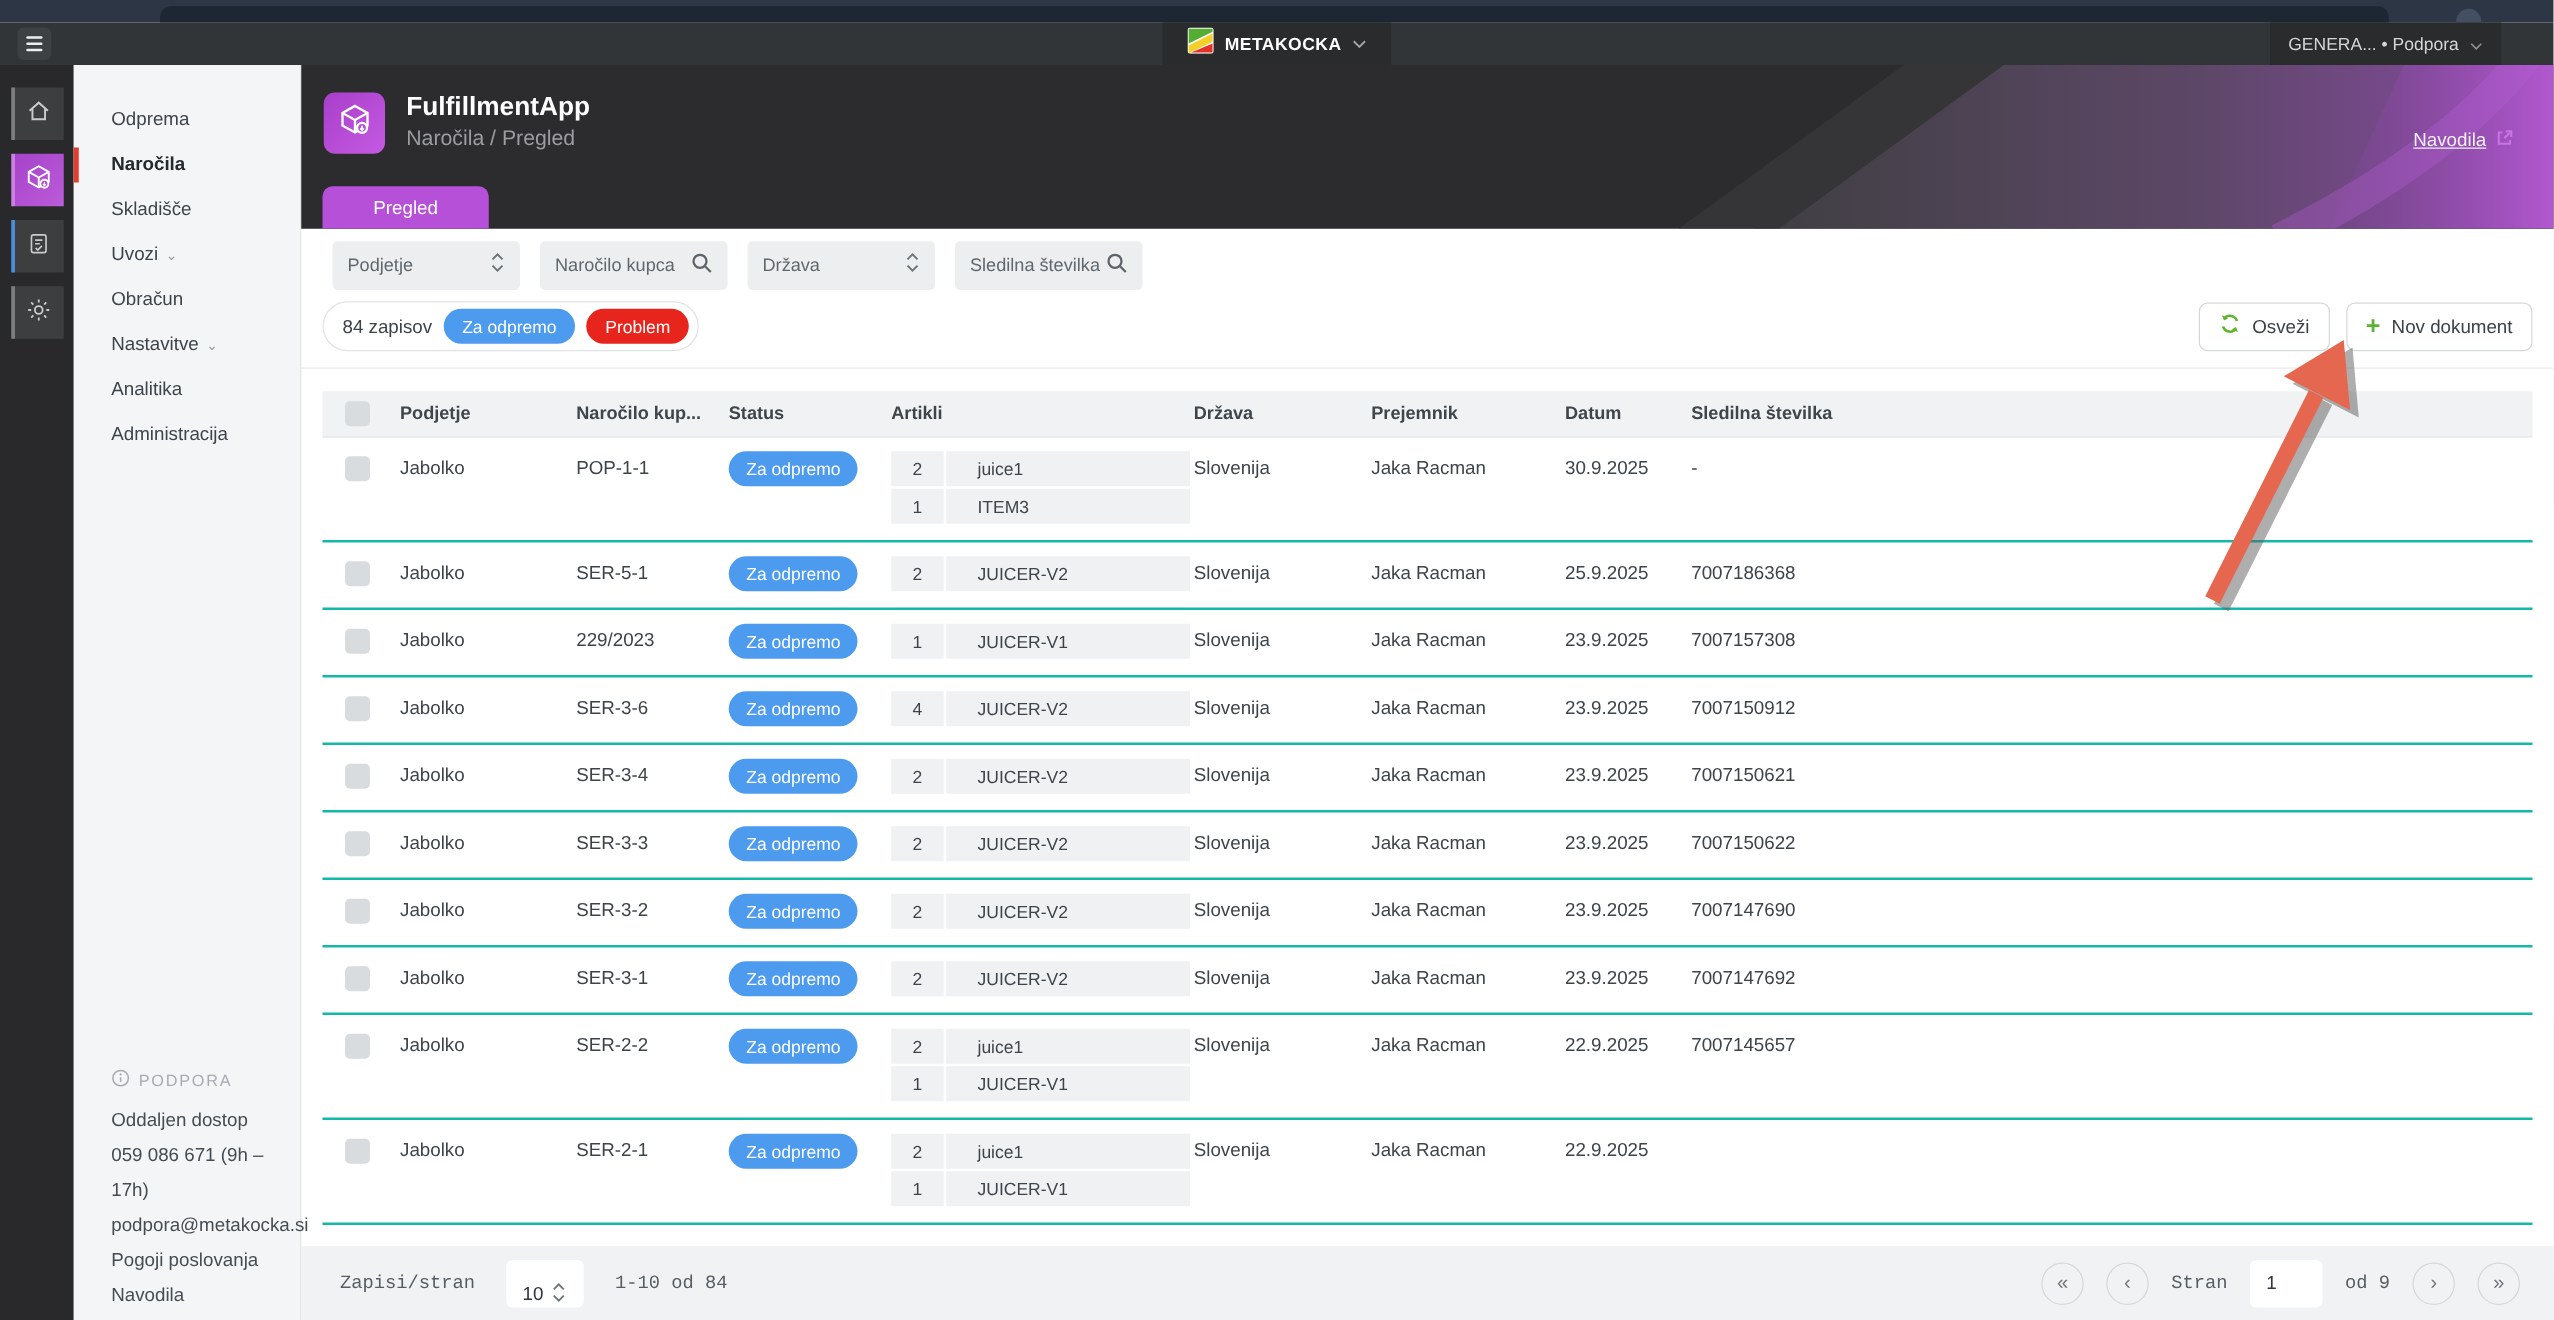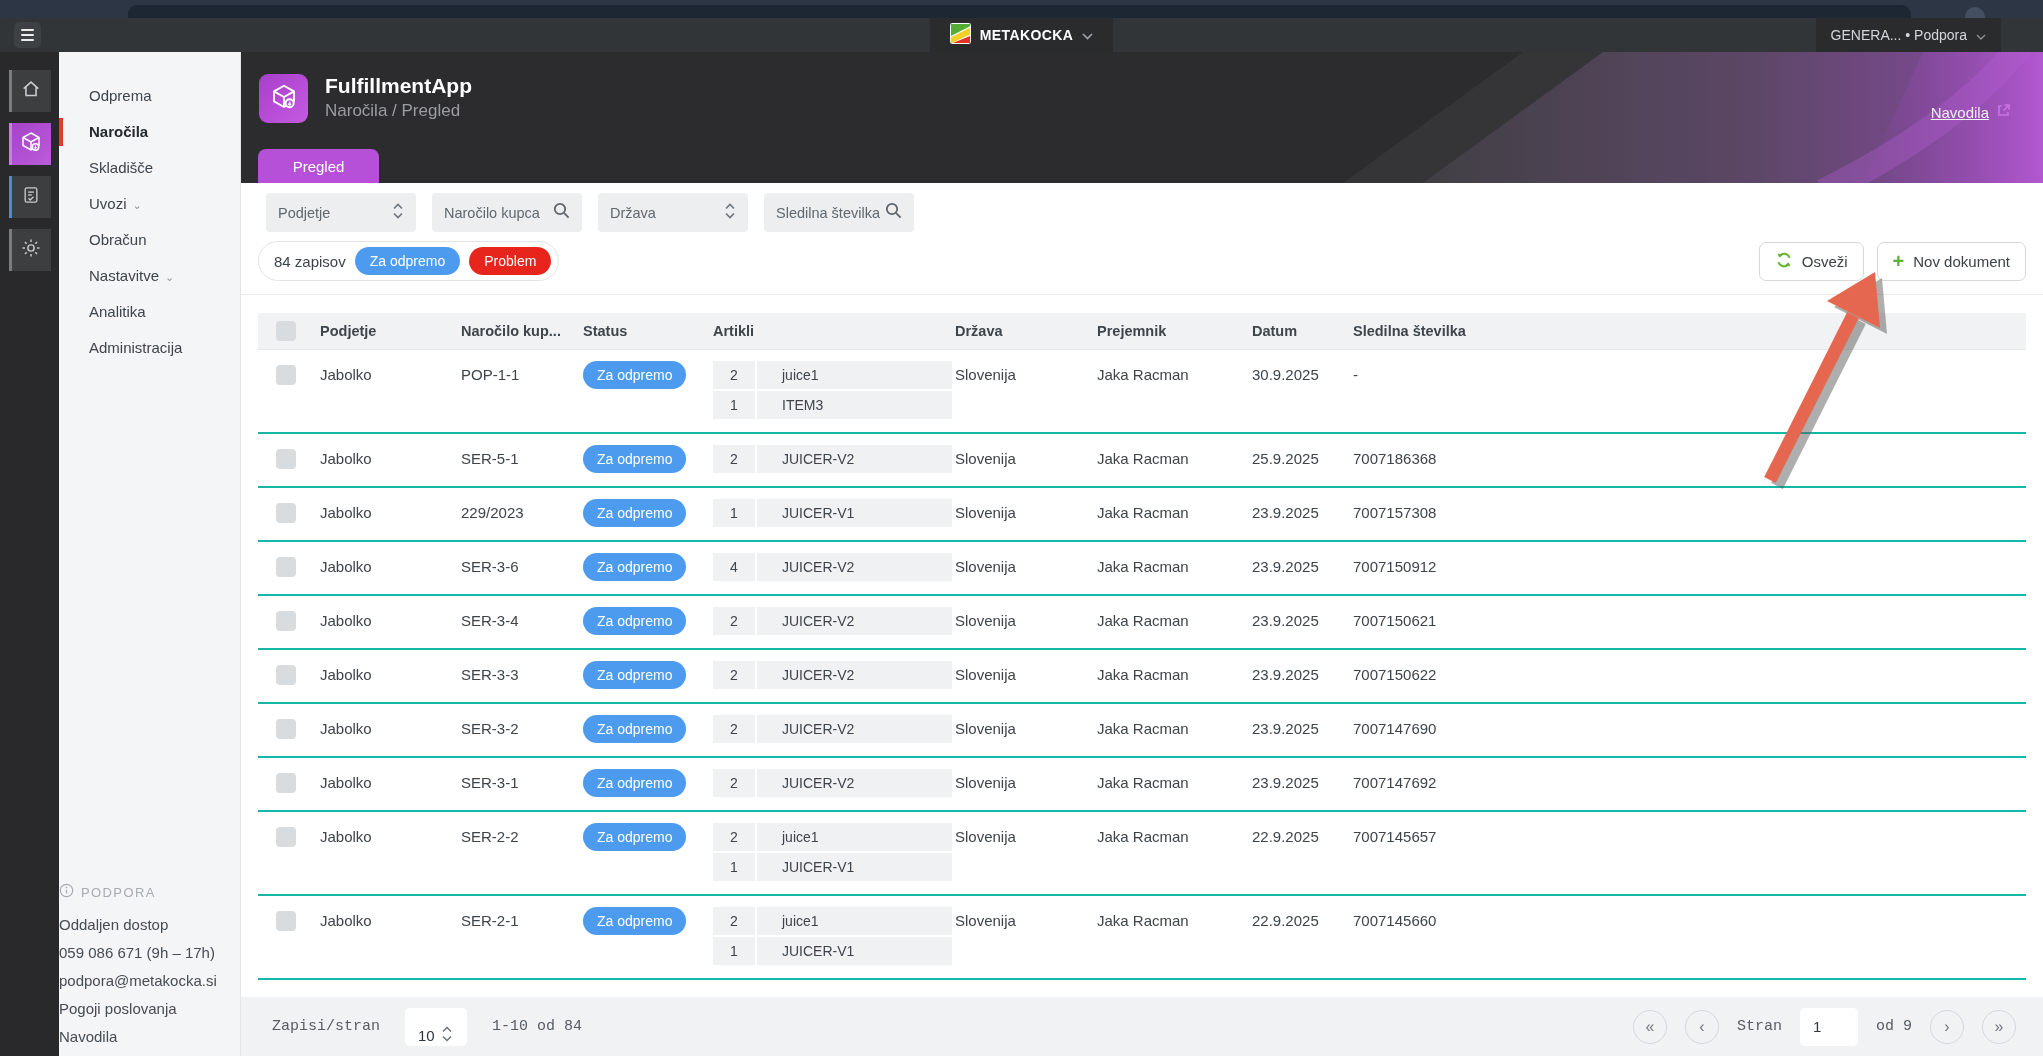--- a/index.html
+++ b/index.html
@@ -27,36 +27,36 @@
   .rail-tile{width:42px;height:42px;background:#3d3e40;border-left:3px solid #7b7d7f;box-sizing:border-box;
              display:flex;align-items:center;justify-content:center;cursor:pointer;}
   .rail-tile.active{background:linear-gradient(135deg,#a643c8,#bb5cda);border-left-color:#cb7fe2;}
   .rail-tile.blue{border-left-color:#4a8fd6;}
 
   .sidebar{width:182px;background:#f4f5f6;border-right:1px solid #e3e5e7;padding-top:26px;position:relative;flex:none;box-sizing:border-box;}
   .side-item{height:36px;line-height:36px;padding-left:30px;font-size:15px;color:#3d444b;cursor:pointer;position:relative;}
   .side-item.active{font-weight:bold;color:#24292e;}
   .side-item.active::before{content:"";position:absolute;left:0;top:4px;bottom:4px;width:4px;background:#e23d2d;}
   .side-chev{color:#8f969b;font-size:11px;margin-left:6px;}
-  .support{position:absolute;left:0;right:0;bottom:5px;}
+  .support{position:absolute;left:0;right:0;bottom:5px;padding-left:30px;}
   .support-header{display:flex;align-items:center;gap:7px;color:#a6acb1;font-size:13px;letter-spacing:1.4px;margin-bottom:10px;}
   .support-link{line-height:28px;font-size:15px;color:#454c52;cursor:pointer;}
 
   .content{flex:1;display:flex;flex-direction:column;background:#fff;min-width:0;}
 
   
   .page-header{height:131px;background:#2c2c2e;position:relative;overflow:hidden;flex:none;}
   .app-badge{position:absolute;left:18px;top:22px;width:49px;height:49px;border-radius:9px;
              background:linear-gradient(135deg,#a83fca,#c55ae2);display:flex;align-items:center;justify-content:center;}
   .title-block{position:absolute;left:84px;top:21px;}
   .app-title{color:#fff;font-size:21px;font-weight:bold;line-height:26px;}
   .breadcrumb{color:#9b9da1;font-size:17px;line-height:24px;}
   .docs-link{position:absolute;right:32px;top:51px;display:flex;gap:7px;align-items:center;cursor:pointer;}
   .docs-link span{color:#eef0f1;font-size:15px;text-decoration:underline;}
-  .tab{position:absolute;left:17px;bottom:0;width:121px;height:34px;background:#b650d8;border-radius:8px 8px 0 0;
+  .tab{position:absolute;left:17px;bottom:0;width:133px;height:34px;background:#b650d8;border-radius:8px 8px 0 0;
        color:#fff;font-size:15px;display:flex;align-items:center;justify-content:center;cursor:pointer;}
 
   
   .content-body{flex:1;position:relative;overflow:hidden;}
   .filters{display:flex;gap:16px;margin:10px 0 0 25px;}
   .filter-field{width:150px;height:39px;background:#eceef0;border-radius:4px;display:flex;align-items:center;
                 padding:0 12px;box-sizing:border-box;cursor:pointer;}
   .filter-label{flex:1;color:#60686e;font-size:14.5px;}
 
   .summary-row{display:flex;align-items:center;margin:9px 17px 0 17px;}
@@ -511,21 +511,20 @@
                     <div class="item-name">juice1</div>
                   </div>
                   <div class="item-line">
                     <div class="item-qty">1</div>
                     <div class="item-name">JUICER-V1</div>
                   </div>
                 </div>
                 <div class="cell col-country">Slovenija</div>
                 <div class="cell col-recipient">Jaka Racman</div>
                 <div class="cell col-date">22.9.2025</div>
-                <div class="cell col-tracking">7007145660</div>
               </div>
             </div>
         </div>
       </div>
 
       <div class="footer">
         <span class="fp-label zl">Zapisi/stran</span>
         <div class="per-page-box">
           <span>10</span>
           <span><svg width="10" height="16" viewBox="0 0 10 16">

